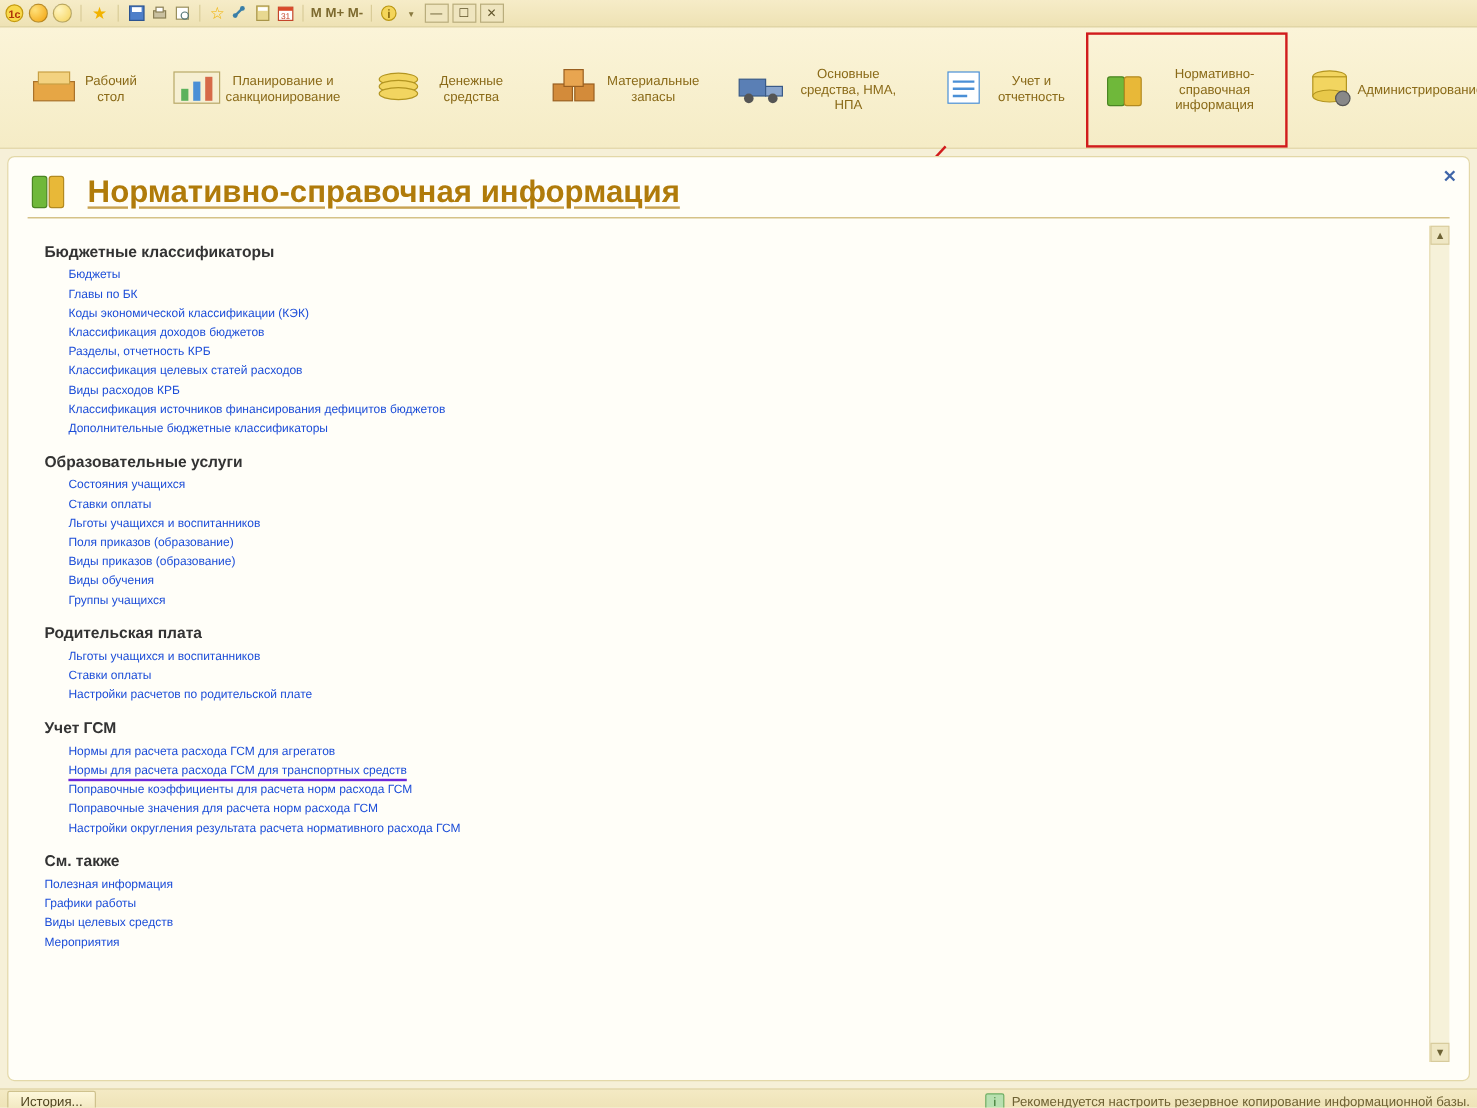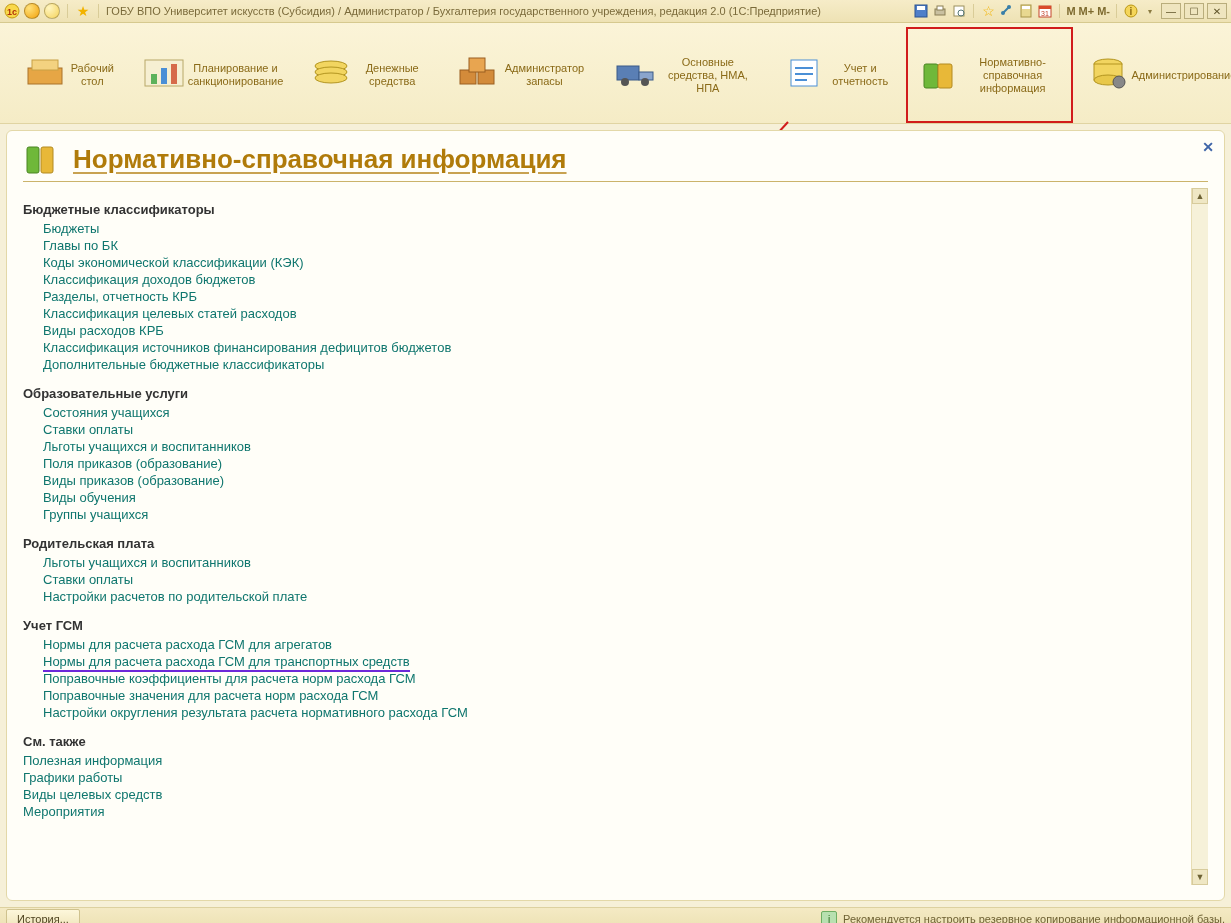--- a/index.html
+++ b/index.html
@@ -143,39 +143,40 @@
     width: 14px; height: 14px;
     background: #efe7c4;
     border: 1px solid #d7cb9c;
     display: flex; align-items: center; justify-content: center;
     font-size: 9px; color: #6d6234;
   }
   .scrollbar .sb-track { flex: 1; width: 100%; }
 
   .group {
     margin-top: 14px;
+    margin-left: 14px;
   }
   .group-title {
     color: #333;
     font-weight: bold;
     font-size: 13px;
     margin-bottom: 4px;
   }
   .link-list {
     margin: 0 0 0 20px;
     padding: 0;
     list-style: none;
   }
   .link-list li {
     margin: 2px 0;
   }
   .link-list a {
-    color: #0f766e;
+    color: #1d4ed8;
     text-decoration: none;
-    font-size: 13px;
+    font-size: 10px;
     cursor: pointer;
   }
   .link-highlight {
     border-bottom: 2px solid #6d28d9;
     padding-bottom: 1px;
   }
   .see-also .link-list { margin-left: 0; }
 
   
   .red-line {
@@ -225,21 +226,20 @@
           <circle cx="8" cy="8" r="7" fill="#f9d84a" stroke="#c49b12"></circle>
           <text x="8" y="12" text-anchor="middle" font-size="9" fill="#b0340a" font-weight="bold">1c</text>
         </svg>
     </span>
     <span class="tb-circle c-orange"></span>
     <span class="tb-circle c-yellow"></span>
     <span class="tb-sep"></span>
     <span class="tb-ic c-star">★</span>
     <span class="tb-sep"></span>
   </div>
-  <div class="tb-title">ГОБУ ВПО Университет искусств (Субсидия) / Администратор / Бухгалтерия государственного учреждения, редакция 2.0  (1С:Предприятие)</div>
   <div class="tb-right">
     <span class="tb-ic">
       <svg width="14" height="14">
           <rect x="1" y="1" width="12" height="12" fill="#4f7fc9" stroke="#2b5390"></rect>
           <rect x="3" y="2" width="8" height="4" fill="#fff"></rect>
         </svg>
     </span>
     <span class="tb-ic">
       <svg width="14" height="14">
           <rect x="2" y="5" width="10" height="6" fill="#c9c0a0" stroke="#8a7f55"></rect>
@@ -324,21 +324,21 @@
     <span class="s-label">Денежные средства</span>
   </div>
   <div class="section-btn">
     <span class="s-icon">
       <svg width="46" height="38">
           <rect x="6" y="16" width="16" height="14" fill="#d38b3a" stroke="#9a5f20"></rect>
           <rect x="24" y="16" width="16" height="14" fill="#d38b3a" stroke="#9a5f20"></rect>
           <rect x="15" y="4" width="16" height="14" fill="#e8a550" stroke="#9a5f20"></rect>
         </svg>
     </span>
-    <span class="s-label">Администратор запасы</span>
+    <span class="s-label">Материальные запасы</span>
   </div>
   <div class="section-btn">
     <span class="s-icon">
       <svg width="46" height="38">
           <rect x="4" y="12" width="22" height="14" fill="#5a7fb5" stroke="#3a5a88"></rect>
           <rect x="26" y="18" width="14" height="8" fill="#8aa5cc" stroke="#3a5a88"></rect>
           <circle cx="12" cy="28" r="4" fill="#555"></circle>
           <circle cx="32" cy="28" r="4" fill="#555"></circle>
         </svg>
     </span>

